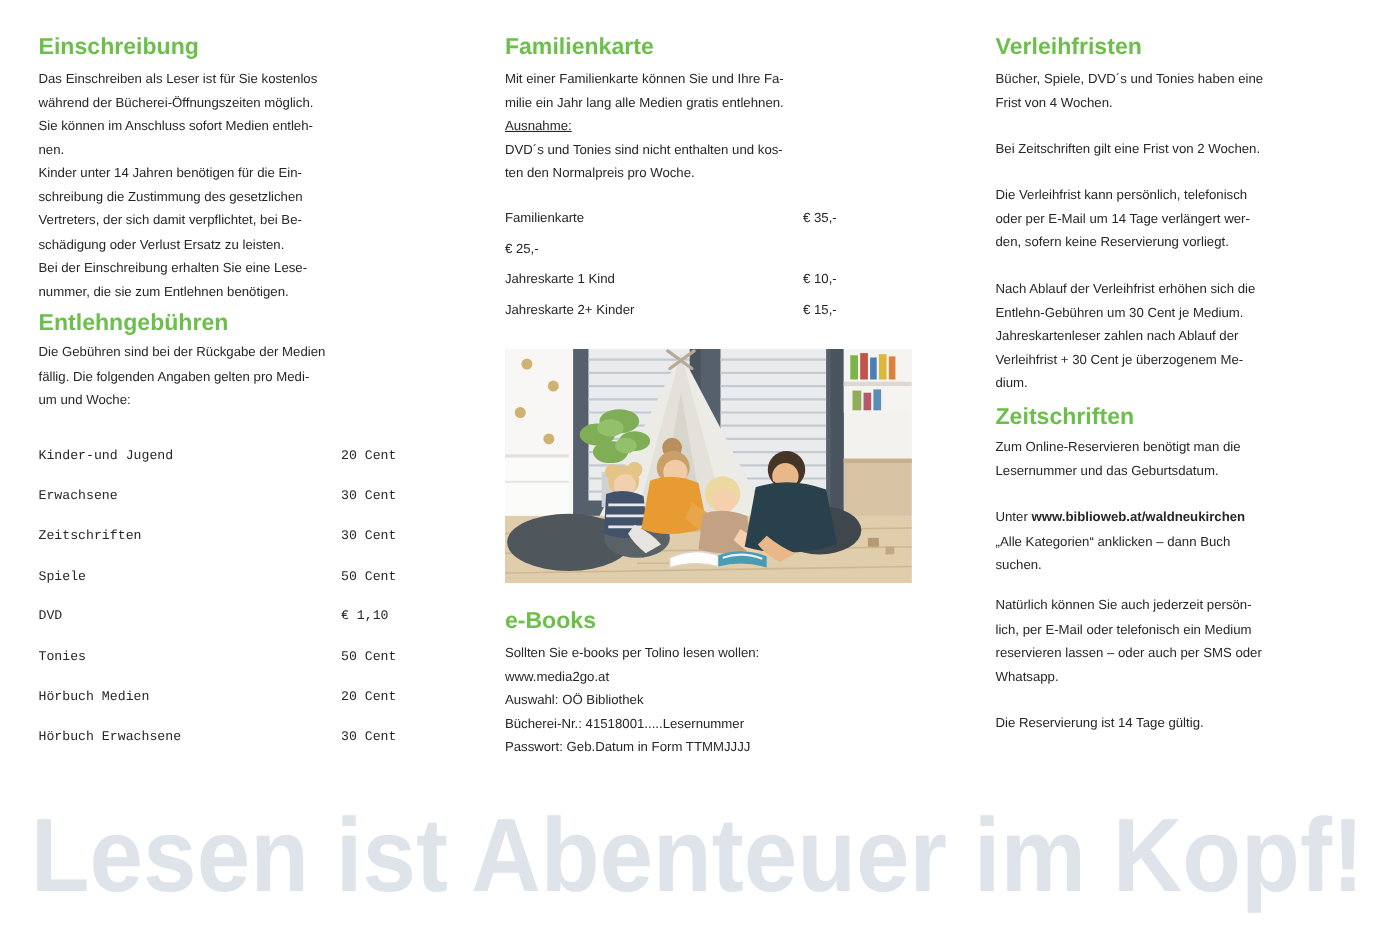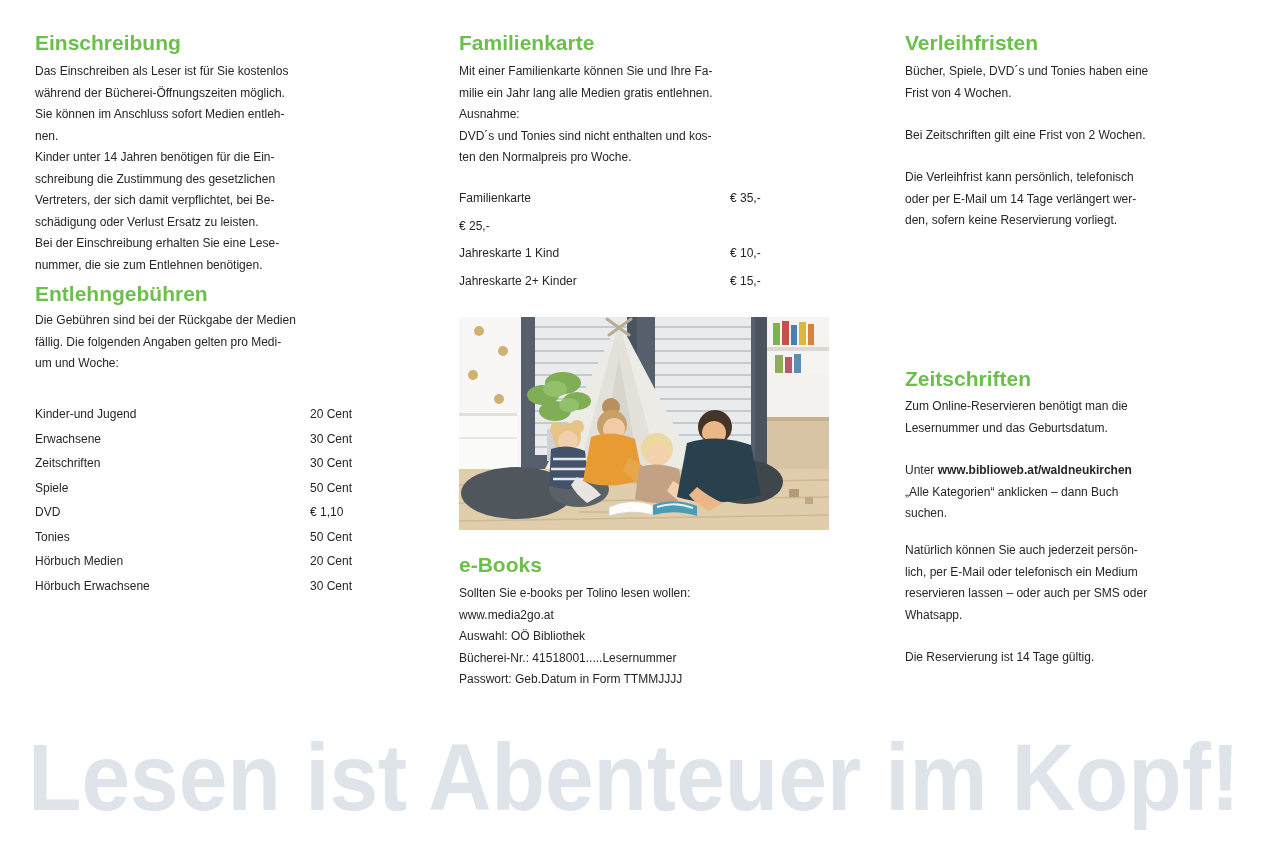--- a/index.html
+++ b/index.html
@@ -18,24 +18,24 @@
   }
   .page{position:absolute;inset:0;}
   .col{position:absolute;top:0;height:858px;}
   .abs{position:absolute;left:0;margin:0;}
   h2.sec{
     font-size:21px;line-height:26px;font-weight:700;
     color:var(--accent-green);margin:0;
   }
   p.body, .row{font-size:12px;line-height:21.5px;}
   p.body{margin:0;}
-  .u{}
+  .u{text-decoration:underline;}
   .b{font-weight:700;margin-top:36px;}
   .rows{display:flex;flex-direction:column;width:100%;}
-  .rows.wide{gap:3px;}
+  .rows.wide{gap:15px;font-family:Liberation Mono, monospace;}
   .rows.tight{gap:6px;}
   .row{display:flex;}
   .row .lab{flex:0 0 auto;}
   .col1row .lab{width:275px;}
   .col2row .lab{width:271px;}
   .photo-frame{position:absolute;left:0;top:317px;width:370px;height:213px;overflow:hidden;}
   .wm{position:absolute;left:28px;top:730px;width:1215px;height:115px;color:var(--watermark);}
   .wm text{font-family:"Liberation Sans",sans-serif;font-weight:700;fill:currentColor;}
 </style>
 </head>
@@ -231,20 +231,21 @@
 
     <h2 class="sec abs" style="top:552px">e-Books</h2>
     <p class="body abs" style="top:583px">Sollten Sie e-books per Tolino lesen wollen:<br>www.media2go.at<br>Auswahl: OÖ Bibliothek<br>Bücherei-Nr.: 41518001.....Lesernummer<br>Passwort: Geb.Datum in Form TTMMJJJJ</p>
   </div>
 
   <div class="col" style="left:905px;width:345px">
     <h2 class="sec abs" style="top:30px">Verleihfristen</h2>
     <p class="body abs" style="top:61px">Bücher, Spiele, DVD´s und Tonies haben eine<br>Frist von 4 Wochen.</p>
     <p class="body abs" style="top:125px">Bei Zeitschriften gilt eine Frist von 2 Wochen.</p>
     <p class="body abs" style="top:167px">Die Verleihfrist kann persönlich, telefonisch<br>oder per E-Mail um 14 Tage verlängert wer-<br>den, sofern keine Reservierung vorliegt.</p>
+    <p class="body abs" style="top:252px">Nach Ablauf der Verleihfrist erhöhen sich die<br>Entlehn-Gebühren um 30 Cent je Medium.<br>Jahreskartenleser zahlen nach Ablauf  der<br>Verleihfrist + 30 Cent je überzogenem Me-<br>dium.</p>
     <h2 class="sec abs" style="top:366px">Zeitschriften</h2>
     <p class="body abs" style="top:396px">Zum Online-Reservieren benötigt man die<br>Lesernummer und das Geburtsdatum.</p>
     <p class="body abs" style="top:460px"><span>Unter </span><span class="b">www.biblioweb.at/waldneukirchen</span><br><span>„Alle Kategorien“ anklicken – dann Buch<br>suchen.</span></p>
     <p class="body abs" style="top:540px">Natürlich können Sie auch jederzeit persön-<br>lich, per E-Mail oder telefonisch ein Medium<br>reservieren lassen – oder auch per SMS oder<br>Whatsapp.</p>
     <p class="body abs" style="top:647px">Die Reservierung ist 14 Tage gültig.</p>
   </div>
 
   <svg class="wm" viewBox="0 0 1215 115" aria-hidden="true">
     <text x="0" y="80" font-size="95" textLength="1212" lengthAdjust="spacingAndGlyphs">Lesen ist Abenteuer im Kopf!</text>
   </svg>

